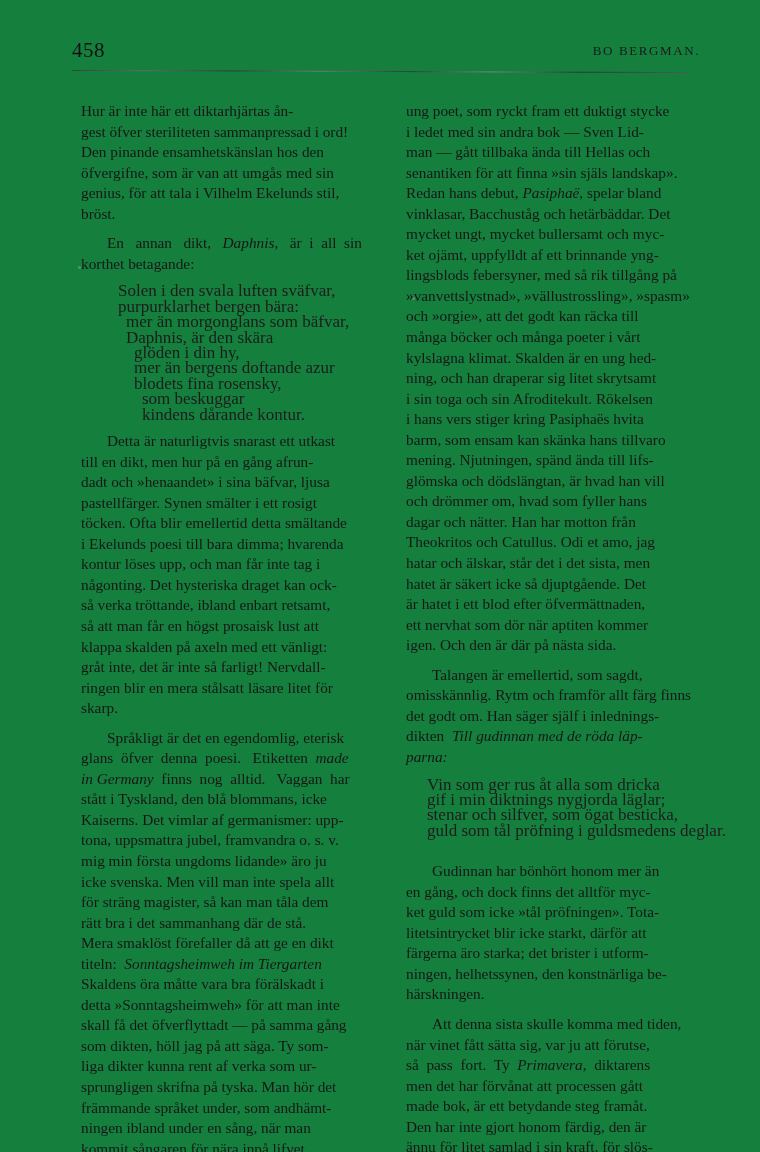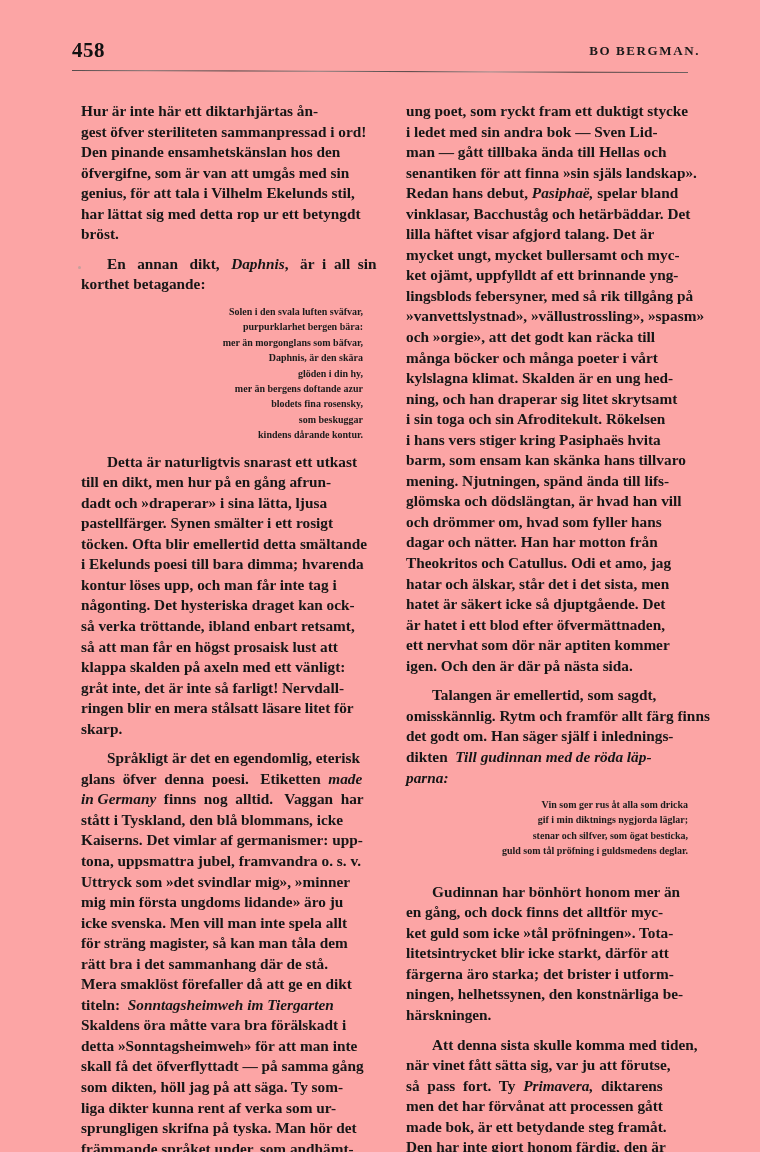--- a/index.html
+++ b/index.html
@@ -11,22 +11,21 @@
     width: 760px;
     height: 1152px;
     position: relative;
     font-family: "Liberation Serif", "DejaVu Serif", serif;
     color: #1a1a1a;
     overflow: hidden;
   }
   .page {
     position: absolute;
     inset: 0;
-    background: #fca5a5;
-    font-weight: bold;
+    background: #15803d;
   }
 
   
   .runhead {
     position: absolute;
     top: 38px;
     left: 72px;
     right: 60px;
     height: 30px;
   }
@@ -85,24 +84,23 @@
     display: block;
     white-space: nowrap;
   }
   .indent { display: inline-block; width: 26px; }
 
   i, .it { font-style: italic; }
 
   
   .verse {
     margin: 7px 0 7px 0;
-    font-size: 10px;
+    font-size: 17px;
     line-height: 15.4px;
     color: #1c1c1c;
-    text-align: right;
   }
   .verse .vl {
     display: block;
     white-space: pre;
   }
   .verse-a { padding-left: 46px; }
   .verse-b { padding-left: 30px; }
 
   .gap-s { height: 7px; }
 
@@ -131,21 +129,20 @@
   <div class="cols">
 
     <div class="col">
 
       <p class="para">
         <span class="ln">Hur  är  inte  här  ett  diktarhjärtas  ån-</span>
         <span class="ln">gest  öfver  steriliteten  sammanpressad i ord!</span>
         <span class="ln">Den   pinande   ensamhetskänslan   hos   den</span>
         <span class="ln">öfvergifne,  som  är  van  att  umgås  med  sin</span>
         <span class="ln">genius,  för  att  tala  i  Vilhelm  Ekelunds stil,</span>
-        <span class="ln">har  lättat  sig  med  detta  rop  ur ett betyngdt</span>
         <span class="ln">bröst.</span>
       </p>
 
       <p class="para">
         <span class="ln"><span class="indent"></span>En&nbsp;&nbsp; annan&nbsp;&nbsp; dikt,&nbsp;&nbsp; <i>Daphnis</i>,&nbsp;&nbsp; är&nbsp; i&nbsp; all&nbsp; sin</span>
         <span class="ln">korthet  betagande:</span>
       </p>
 
       <div class="verse verse-a">
         <span class="vl">Solen i den svala luften sväfvar,</span>
@@ -155,42 +152,41 @@
         <span class="vl" style="padding-left:16px">glöden i din hy,</span>
         <span class="vl" style="padding-left:16px">mer än bergens doftande azur</span>
         <span class="vl" style="padding-left:16px">blodets fina rosensky,</span>
         <span class="vl" style="padding-left:24px">som beskuggar</span>
         <span class="vl" style="padding-left:24px">kindens dårande kontur.</span>
       </div>
 
       <p class="para">
         <span class="ln"><span class="indent"></span><span>Detta  är  naturligtvis  snarast  ett  utkast</span></span>
         <span class="ln">till  en  dikt,  men  hur  på  en  gång  afrun-</span>
-        <span class="ln">dadt  och  »draperar»  i  sina  lätta,  ljusa</span>
+        <span class="ln">dadt  och  »henaandet»  i  sina  bäfvar,  ljusa</span>
         <span class="ln">pastellfärger.   Synen   smälter   i   ett   rosigt</span>
         <span class="ln">töcken.  Ofta blir emellertid detta smältande</span>
         <span class="ln">i Ekelunds poesi till bara dimma; hvarenda</span>
         <span class="ln">kontur  löses  upp,  och  man  får  inte  tag  i</span>
         <span class="ln">någonting.  Det hysteriska draget kan ock-</span>
         <span class="ln">så  verka  tröttande,  ibland  enbart  retsamt,</span>
         <span class="ln">så  att  man  får  en  högst  prosaisk  lust  att</span>
         <span class="ln">klappa  skalden  på  axeln  med  ett  vänligt:</span>
         <span class="ln">gråt  inte,  det  är  inte  så  farligt!  Nervdall-</span>
         <span class="ln">ringen  blir  en  mera  stålsatt  läsare  litet  för</span>
         <span class="ln">skarp.</span>
       </p>
 
       <p class="para">
         <span class="ln"><span class="indent"></span><span>Språkligt  är  det  en  egendomlig,  eterisk</span></span>
         <span class="ln">glans&nbsp; öfver&nbsp; denna&nbsp; poesi.&nbsp;&nbsp; Etiketten&nbsp; <i>made</i></span>
         <span class="ln"><i>in Germany</i>&nbsp; finns&nbsp; nog&nbsp; alltid.&nbsp;&nbsp; Vaggan&nbsp; har</span>
         <span class="ln">stått  i  Tyskland,  den  blå  blommans,  icke</span>
         <span class="ln">Kaiserns.  Det vimlar af germanismer: upp-</span>
         <span class="ln">tona, uppsmattra jubel, framvandra o. s. v.</span>
-        <span class="ln">Uttryck  som  »det  svindlar  mig»,  »minner</span>
         <span class="ln">mig  min  första  ungdoms  lidande»  äro  ju</span>
         <span class="ln">icke svenska.  Men vill man inte spela allt</span>
         <span class="ln">för  sträng  magister,  så  kan  man  tåla  dem</span>
         <span class="ln">rätt  bra  i  det  sammanhang  där  de  stå.</span>
         <span class="ln">Mera  smaklöst  förefaller  då  att  ge  en  dikt</span>
         <span class="ln">titeln:&nbsp; <i>Sonntagsheimweh im Tiergarten</i></span>
         <span class="ln">Skaldens  öra  måtte  vara  bra  förälskadt  i</span>
         <span class="ln">detta  »Sonntagsheimweh»  för  att  man  inte</span>
         <span class="ln">skall  få  det  öfverflyttadt  —  på  samma  gång</span>
         <span class="ln">som  dikten,  höll  jag  på  att  säga.  Ty  som-</span>
@@ -205,21 +201,20 @@
 
     <div class="col">
 
       <p class="para">
         <span class="ln">ung poet, som ryckt fram ett duktigt stycke</span>
         <span class="ln">i  ledet  med  sin  andra  bok  —  Sven  Lid-</span>
         <span class="ln">man  —  gått  tillbaka  ända  till  Hellas  och</span>
         <span class="ln">senantiken för att finna »sin själs landskap».</span>
         <span class="ln">Redan hans debut, <i>Pasiphaë,</i> spelar bland</span>
         <span class="ln">vinklasar, Bacchuståg och hetärbäddar.  Det</span>
-        <span class="ln">lilla  häftet  visar  afgjord  talang.   Det  är</span>
         <span class="ln">mycket ungt, mycket bullersamt och myc-</span>
         <span class="ln">ket  ojämt,  uppfylldt  af  ett  brinnande  yng-</span>
         <span class="ln">lingsblods febersyner, med så rik tillgång på</span>
         <span class="ln">»vanvettslystnad», »vällustrossling», »spasm»</span>
         <span class="ln">och  »orgie»,  att  det  godt  kan  räcka  till</span>
         <span class="ln">många  böcker  och  många  poeter  i  vårt</span>
         <span class="ln">kylslagna klimat.  Skalden är en ung hed-</span>
         <span class="ln">ning,  och  han  draperar  sig  litet  skrytsamt</span>
         <span class="ln">i  sin  toga  och  sin  Afroditekult.   Rökelsen</span>
         <span class="ln">i  hans  vers  stiger  kring  Pasiphaës  hvita</span>

